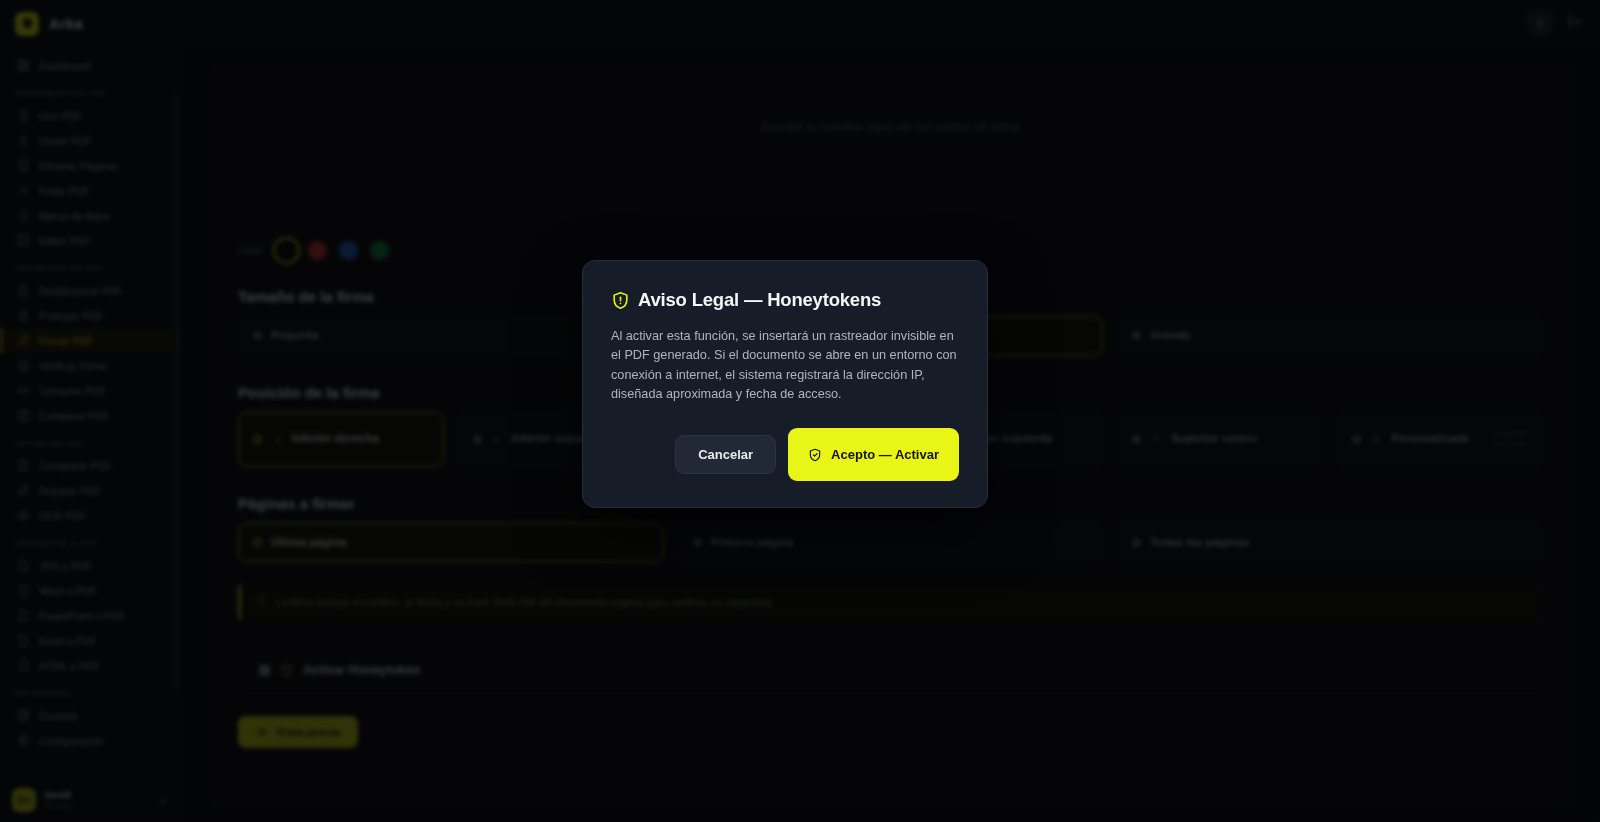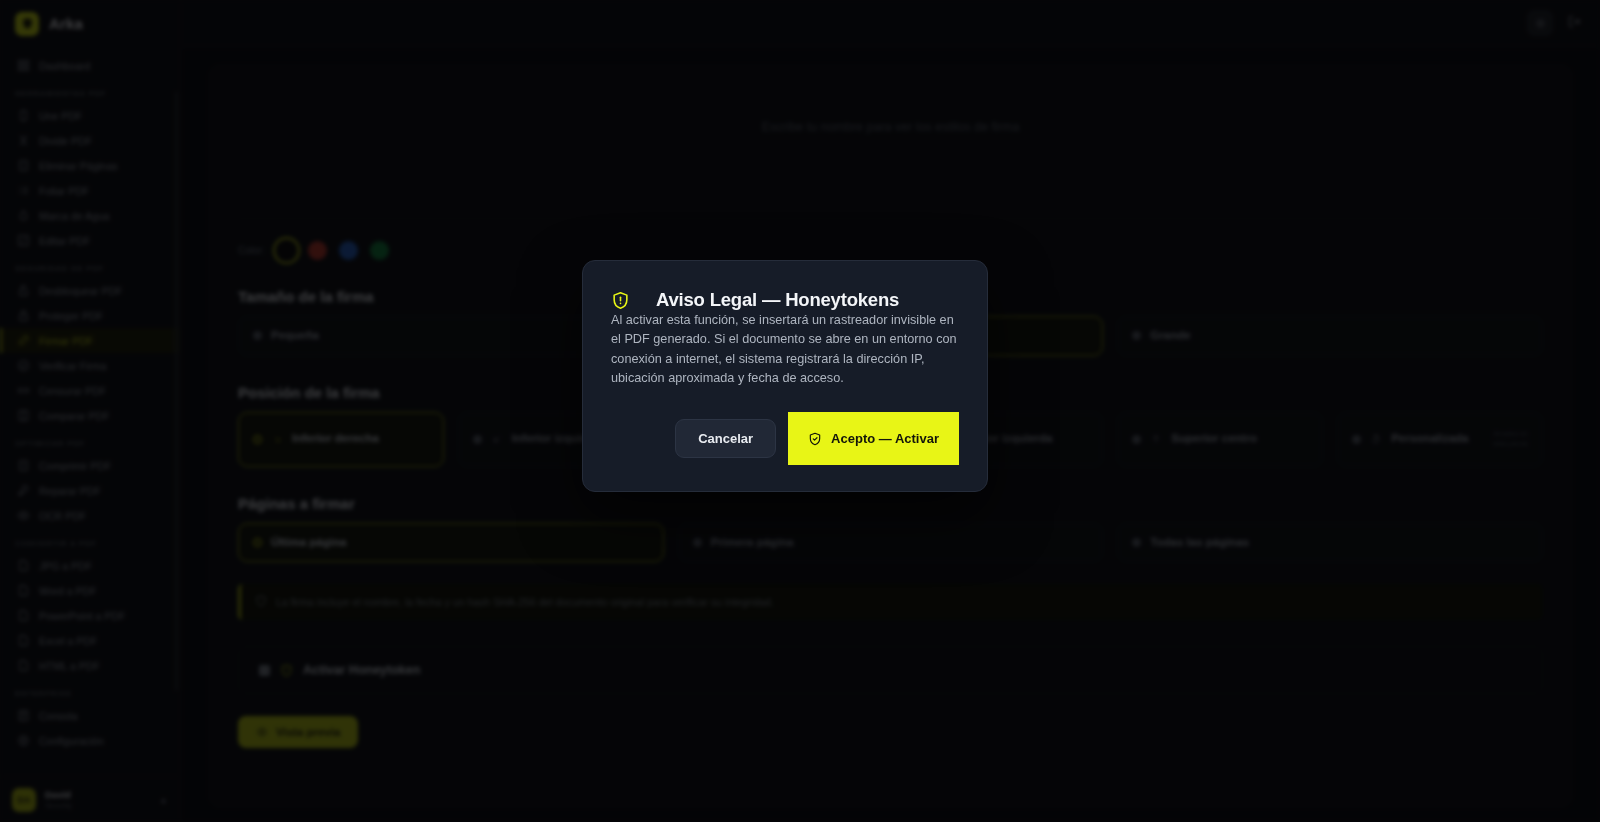--- a/index.html
+++ b/index.html
@@ -197,21 +197,22 @@
   .modal {
     position: absolute; left: 582px; top: 260px;
     width: 406px;
     background: #161c28;
     border: 1px solid #252c3a;
     border-radius: 13px;
     padding: 28px 28px 26px 28px;
     box-shadow: 0 24px 60px rgba(0,0,0,.6);
   }
   .modal-head {
-    display: flex; align-items: center; gap: 26px;
+    display: flex; align-items: center; gap: 8px;
+    margin-bottom: 16px;
   }
   .modal-head svg { width: 19px; height: 19px; flex: 0 0 19px; }
   .modal-title {
     color: #f3f5f8; font-size: 18.5px; font-weight: bold;
     letter-spacing: -.2px;
   }
   .modal-p {
     color: #aeb5c0; font-size: 12.7px; line-height: 1.52;
     margin-bottom: 14px;
   }
@@ -222,21 +223,21 @@
   }
   .btn-cancel {
     background: #212836; color: #e9ecf1;
     border: 1px solid #2c3444; border-radius: 9px;
     font-size: 13px; font-weight: bold;
     padding: 11px 22px;
     font-family: inherit;
   }
   .btn-accept {
     background: #e8f516; color: #14160a;
-    border: none; border-radius: 0;
+    border: none; border-radius: 9px;
     font-size: 13px; font-weight: bold;
     padding: 19px 20px;
     display: inline-flex; align-items: center; gap: 9px;
     font-family: inherit;
   }
   .btn-accept svg { width: 14px; height: 14px; }
 </style>
 </head>
 <body>
 
@@ -633,21 +634,21 @@
     <div class="modal-head">
       <span style="display:flex">
         <svg viewBox="0 0 24 24" fill="none" stroke="#e8f516" stroke-width="2" stroke-linecap="round" stroke-linejoin="round">
           <path d="M12 2.2l8 3v6c0 5-3.4 9.2-8 10.6-4.6-1.4-8-5.6-8-10.6v-6l8-3z"></path>
           <path d="M12 8v4.2"></path>
             <path d="M12 15.6v.1"></path>
         </svg>
       </span>
       <span class="modal-title">Aviso Legal — Honeytokens</span>
     </div>
-    <p class="modal-p">Al activar esta función, se insertará un rastreador invisible en el PDF generado. Si el documento se abre en un entorno con conexión a internet, el sistema registrará la dirección IP, ubicación aproximada y fecha de acceso.</p>
+    <p class="modal-p">Al activar esta función, se insertará un rastreador invisible en el PDF generado. Si el documento se abre en un entorno con conexión a internet, el sistema registrará la dirección IP, diseñada aproximada y fecha de acceso.</p>
     <div class="modal-actions">
       <button class="btn-cancel">Cancelar</button>
       <button class="btn-accept">
         <span style="display:flex">
           <svg viewBox="0 0 24 24" fill="none" stroke="#14160a" stroke-width="2" stroke-linecap="round" stroke-linejoin="round">
             <path d="M12 2.2l8 3v6c0 5-3.4 9.2-8 10.6-4.6-1.4-8-5.6-8-10.6v-6l8-3z"></path>
             <path d="M9 11.8l2.2 2.2L15.4 9.8"></path>
           </svg>
         </span>
         <span>Acepto — Activar</span>

